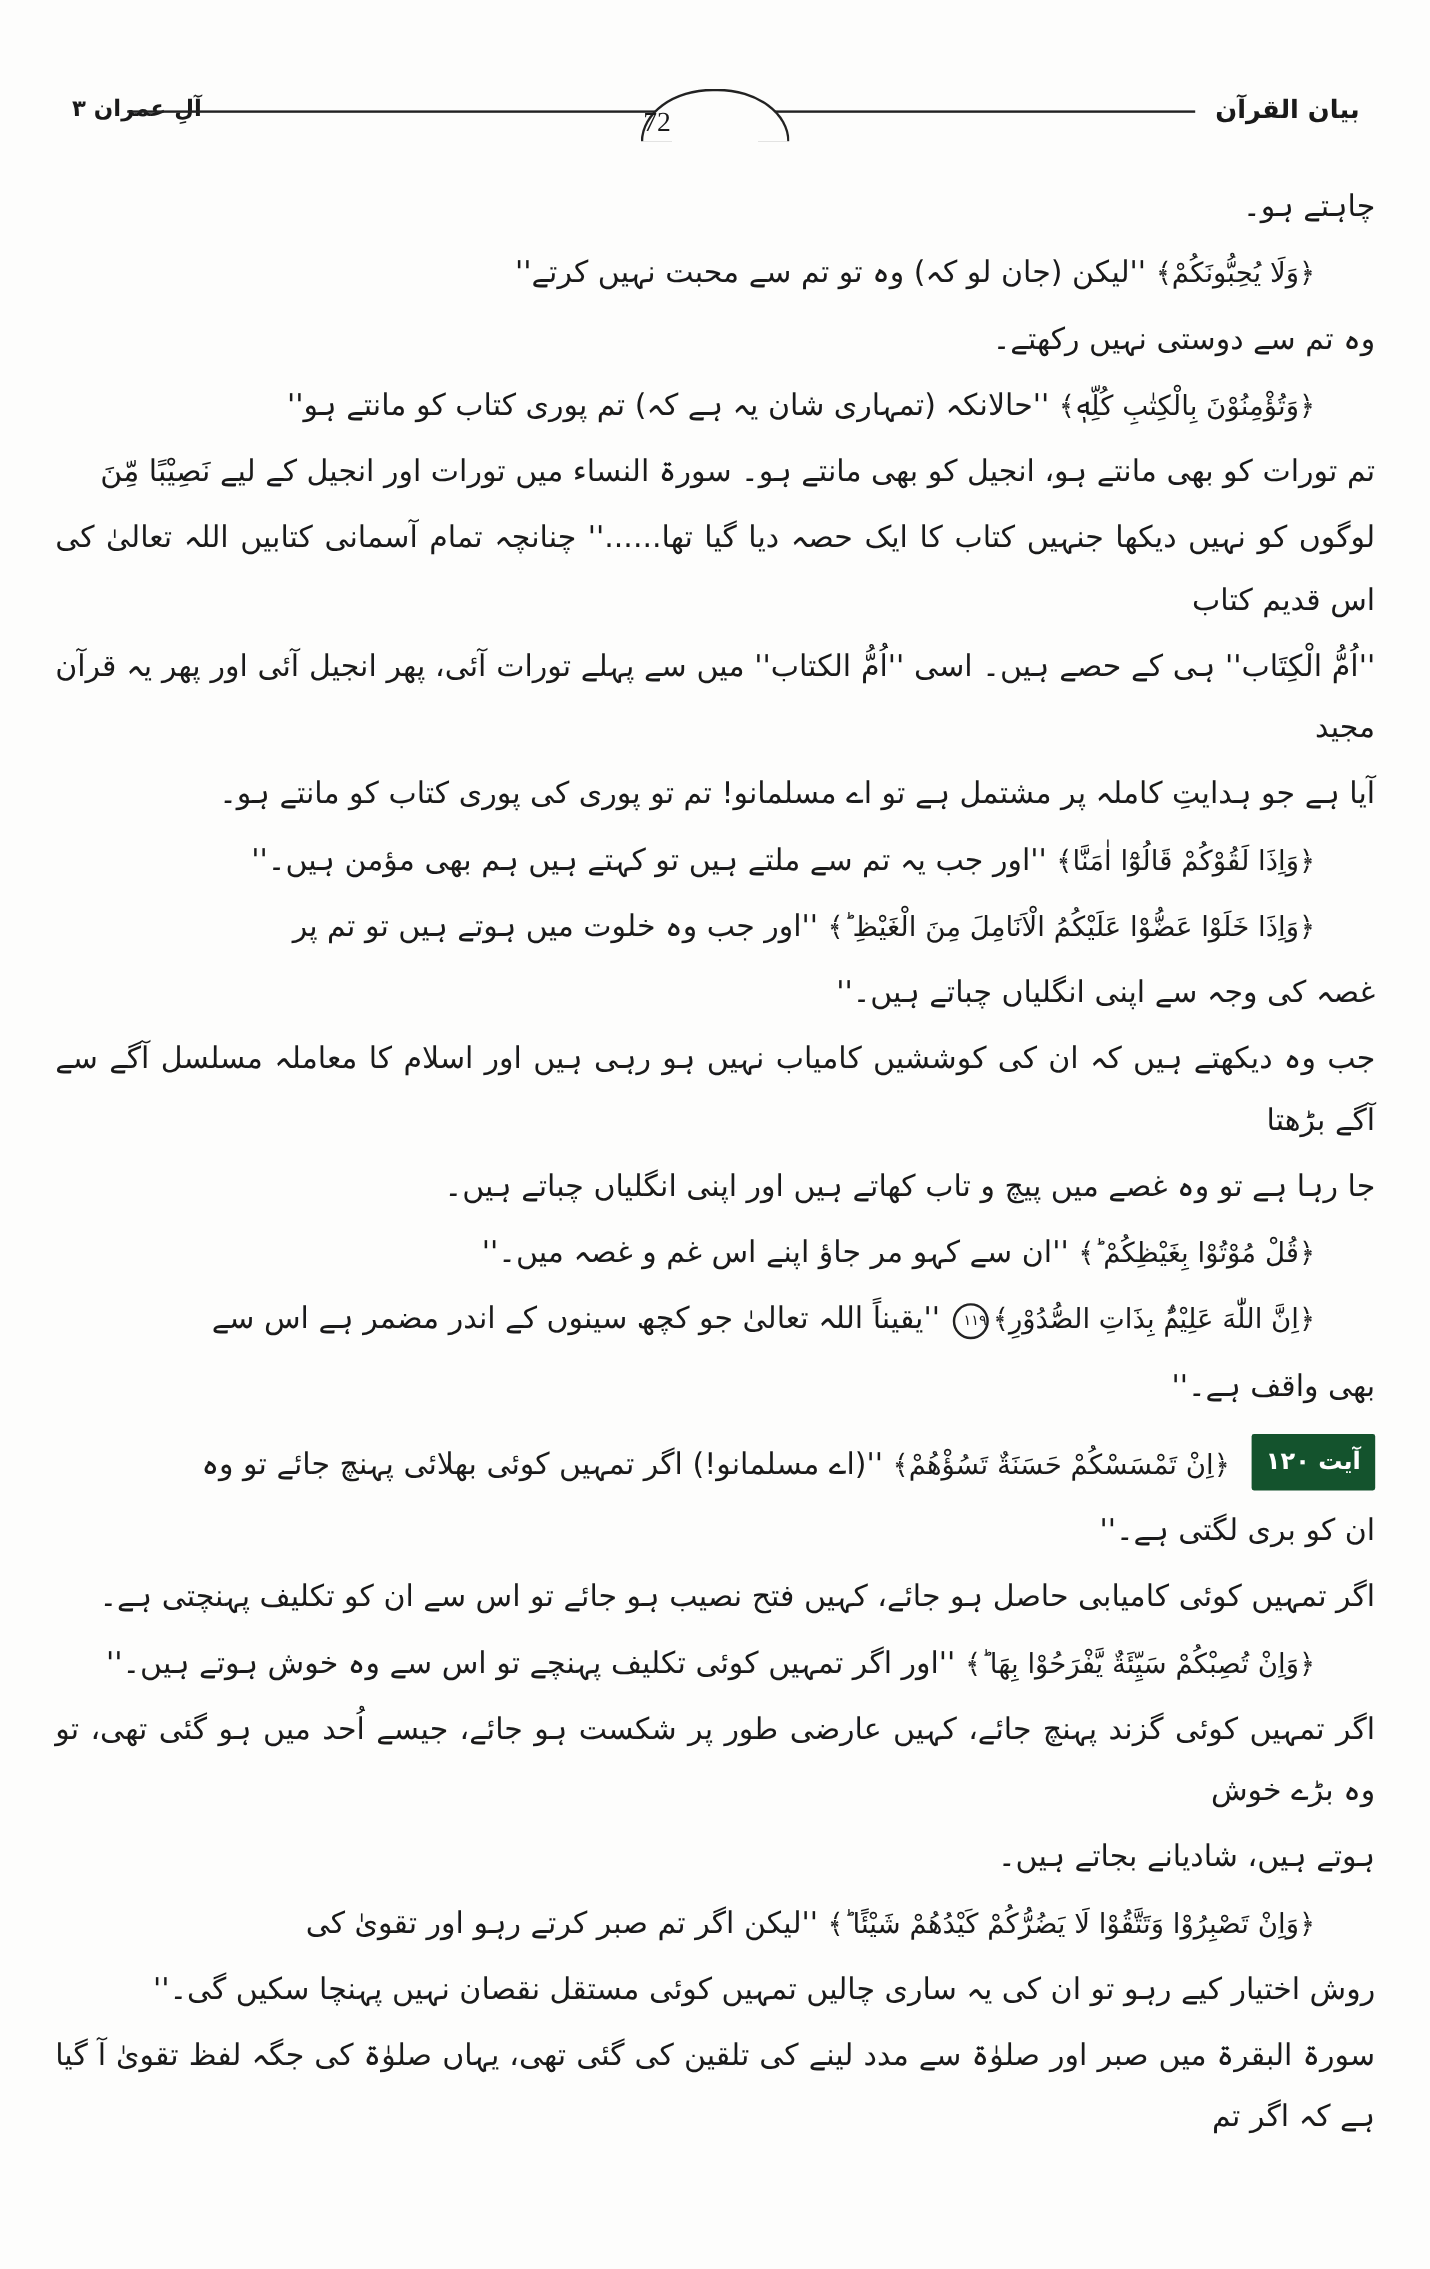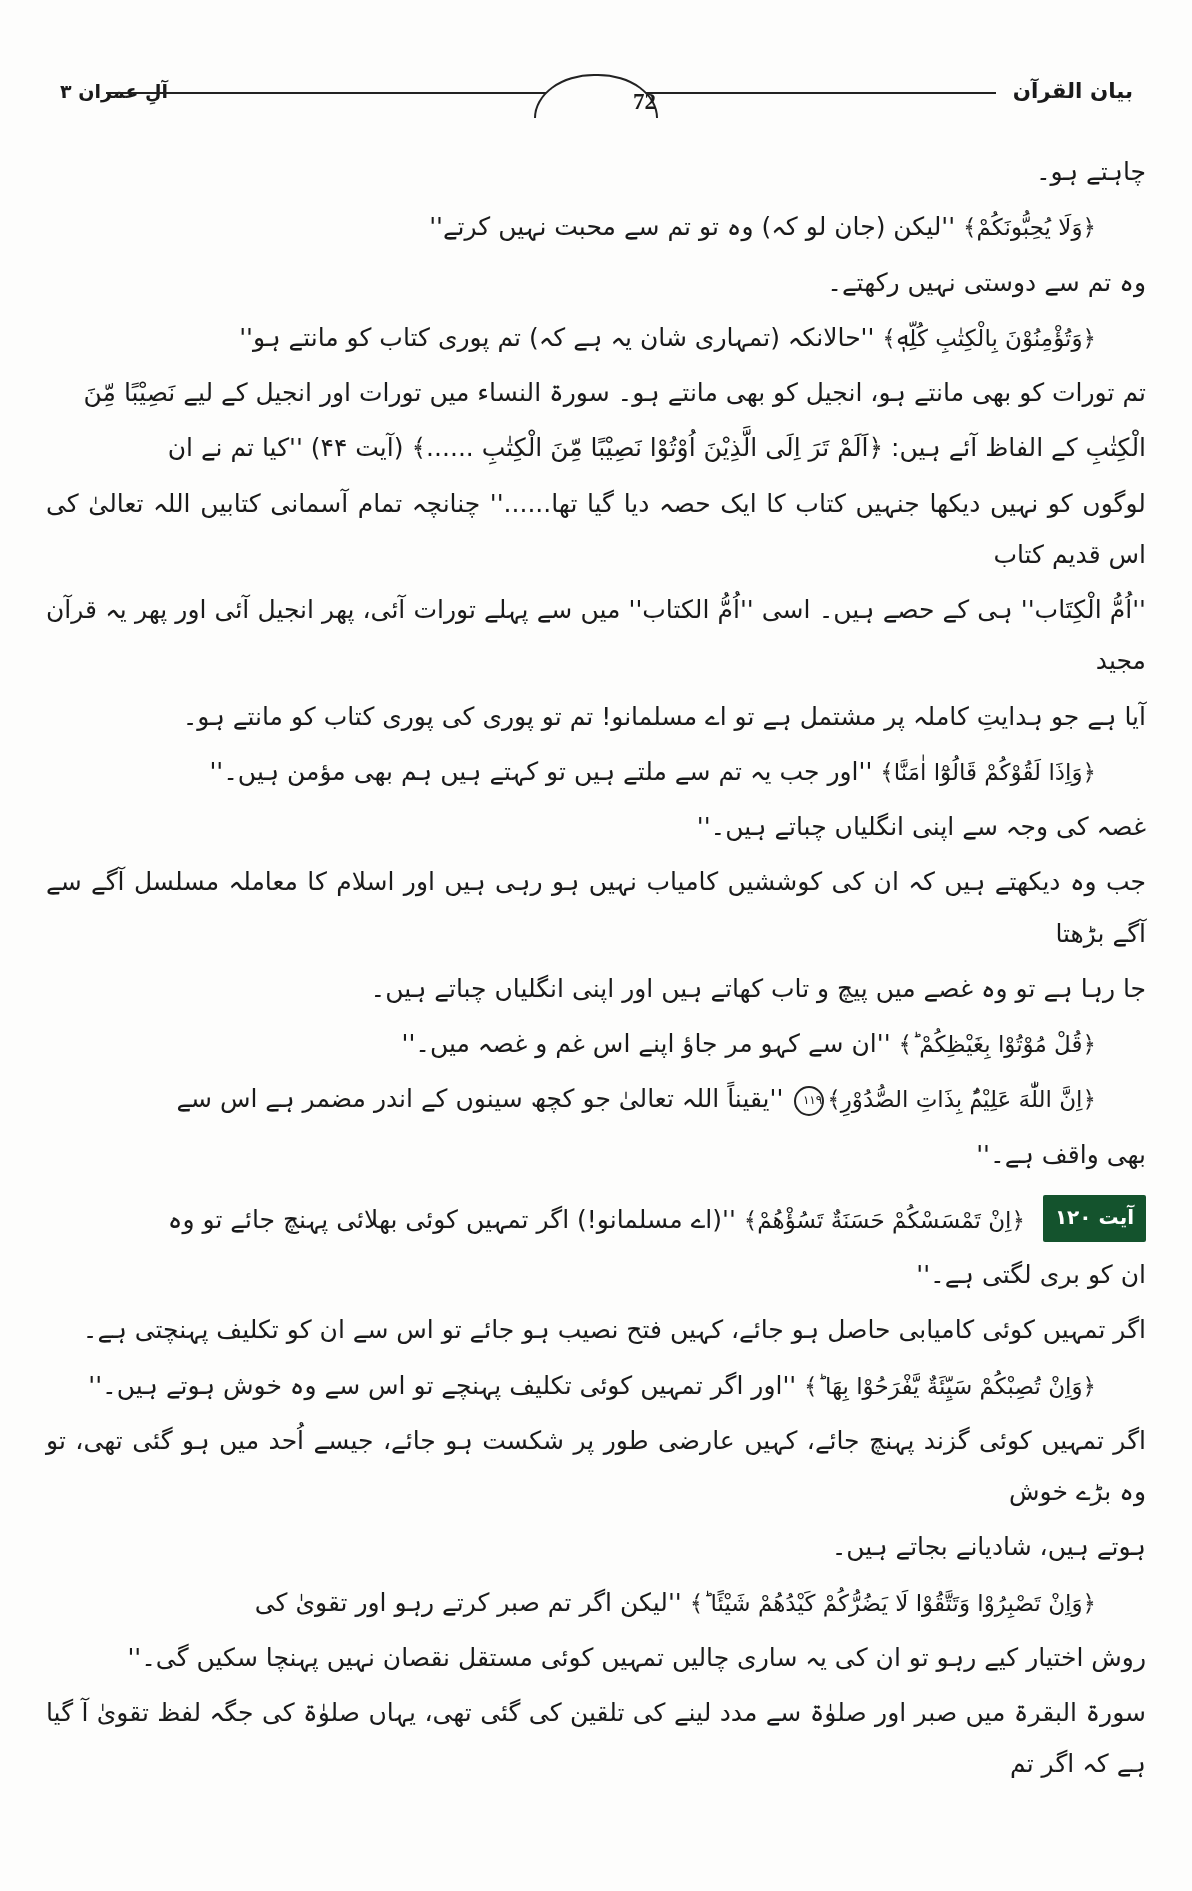--- a/index.html
+++ b/index.html
@@ -62,23 +62,22 @@
     transform: translateX(-50%);
     width: 120px;
     height: 42px;
     background: #fdfdfc;
     border: 2px solid #222;
     border-top-left-radius: 60px 44px;
     border-top-right-radius: 60px 44px;
     border-bottom: none;
     display: flex;
     align-items: flex-end;
-    justify-content: flex-start;
+    justify-content: flex-end;
     z-index: 3;
-    font-weight: bold;
   }
   .page-number {
     font-size: 23px;
     line-height: 1;
     padding-bottom: 5px;
     font-family: "Liberation Serif", serif;
   }
 
   
   .content {
@@ -168,37 +167,38 @@
     </div>
 
     <div class="para indent-m">
       <span class="ar">﴿وَتُؤْمِنُوْنَ بِالْكِتٰبِ كُلِّهٖ﴾</span>
       <span class="quote">''حالانکہ (تمہاری شان یہ ہے کہ) تم پوری کتاب کو مانتے ہو''</span>
     </div>
     <div class="para">
       <span class="tr">تم تورات کو بھی مانتے ہو، انجیل کو بھی مانتے ہو۔ سورۃ النساء میں تورات اور انجیل کے لیے نَصِيْبًا مِّنَ</span>
     </div>
     <div class="para">
-      <span class="tr">الْكِتٰبِ کے الفاظ آئے ہیں: ﴿اَلَمْ تَرَ اِلَى الَّذِيْنَ اُوْتُوْا نَصِيْبًا مِّنَ الْكِتٰبِ ......﴾ (آیت ۴۴) ''کیا تم نے ان</span>
-    </div>
-    <div class="para">
       <span class="tr">لوگوں کو نہیں دیکھا جنہیں کتاب کا ایک حصہ دیا گیا تھا......'' چنانچہ تمام آسمانی کتابیں اللہ تعالیٰ کی اس قدیم کتاب</span>
     </div>
     <div class="para">
       <span class="tr">''اُمُّ الْكِتَاب'' ہی کے حصے ہیں۔ اسی ''اُمُّ الكتاب'' میں سے پہلے تورات آئی، پھر انجیل آئی اور پھر یہ قرآن مجید</span>
     </div>
     <div class="para">
       <span class="tr">آیا ہے جو ہدایتِ کاملہ پر مشتمل ہے تو اے مسلمانو! تم تو پوری کی پوری کتاب کو مانتے ہو۔</span>
     </div>
 
     <div class="para indent-m">
       <span class="ar">﴿وَاِذَا لَقُوْكُمْ قَالُوْٓا اٰمَنَّا﴾</span>
       <span class="quote">''اور جب یہ تم سے ملتے ہیں تو کہتے ہیں ہم بھی مؤمن ہیں۔''</span>
     </div>
 
+    <div class="para indent-m">
+      <span class="ar">﴿وَاِذَا خَلَوْا عَضُّوْا عَلَيْكُمُ الْاَنَامِلَ مِنَ الْغَيْظِ ؕ﴾</span>
+      <span class="quote">''اور جب وہ خلوت میں ہوتے ہیں تو تم پر</span>
+    </div>
     <div class="para">
       <span class="quote">غصہ کی وجہ سے اپنی انگلیاں چباتے ہیں۔''</span>
     </div>
     <div class="para">
       <span class="tr">جب وہ دیکھتے ہیں کہ ان کی کوششیں کامیاب نہیں ہو رہی ہیں اور اسلام کا معاملہ مسلسل آگے سے آگے بڑھتا</span>
     </div>
     <div class="para">
       <span class="tr">جا رہا ہے تو وہ غصے میں پیچ و تاب کھاتے ہیں اور اپنی انگلیاں چباتے ہیں۔</span>
     </div>
 

